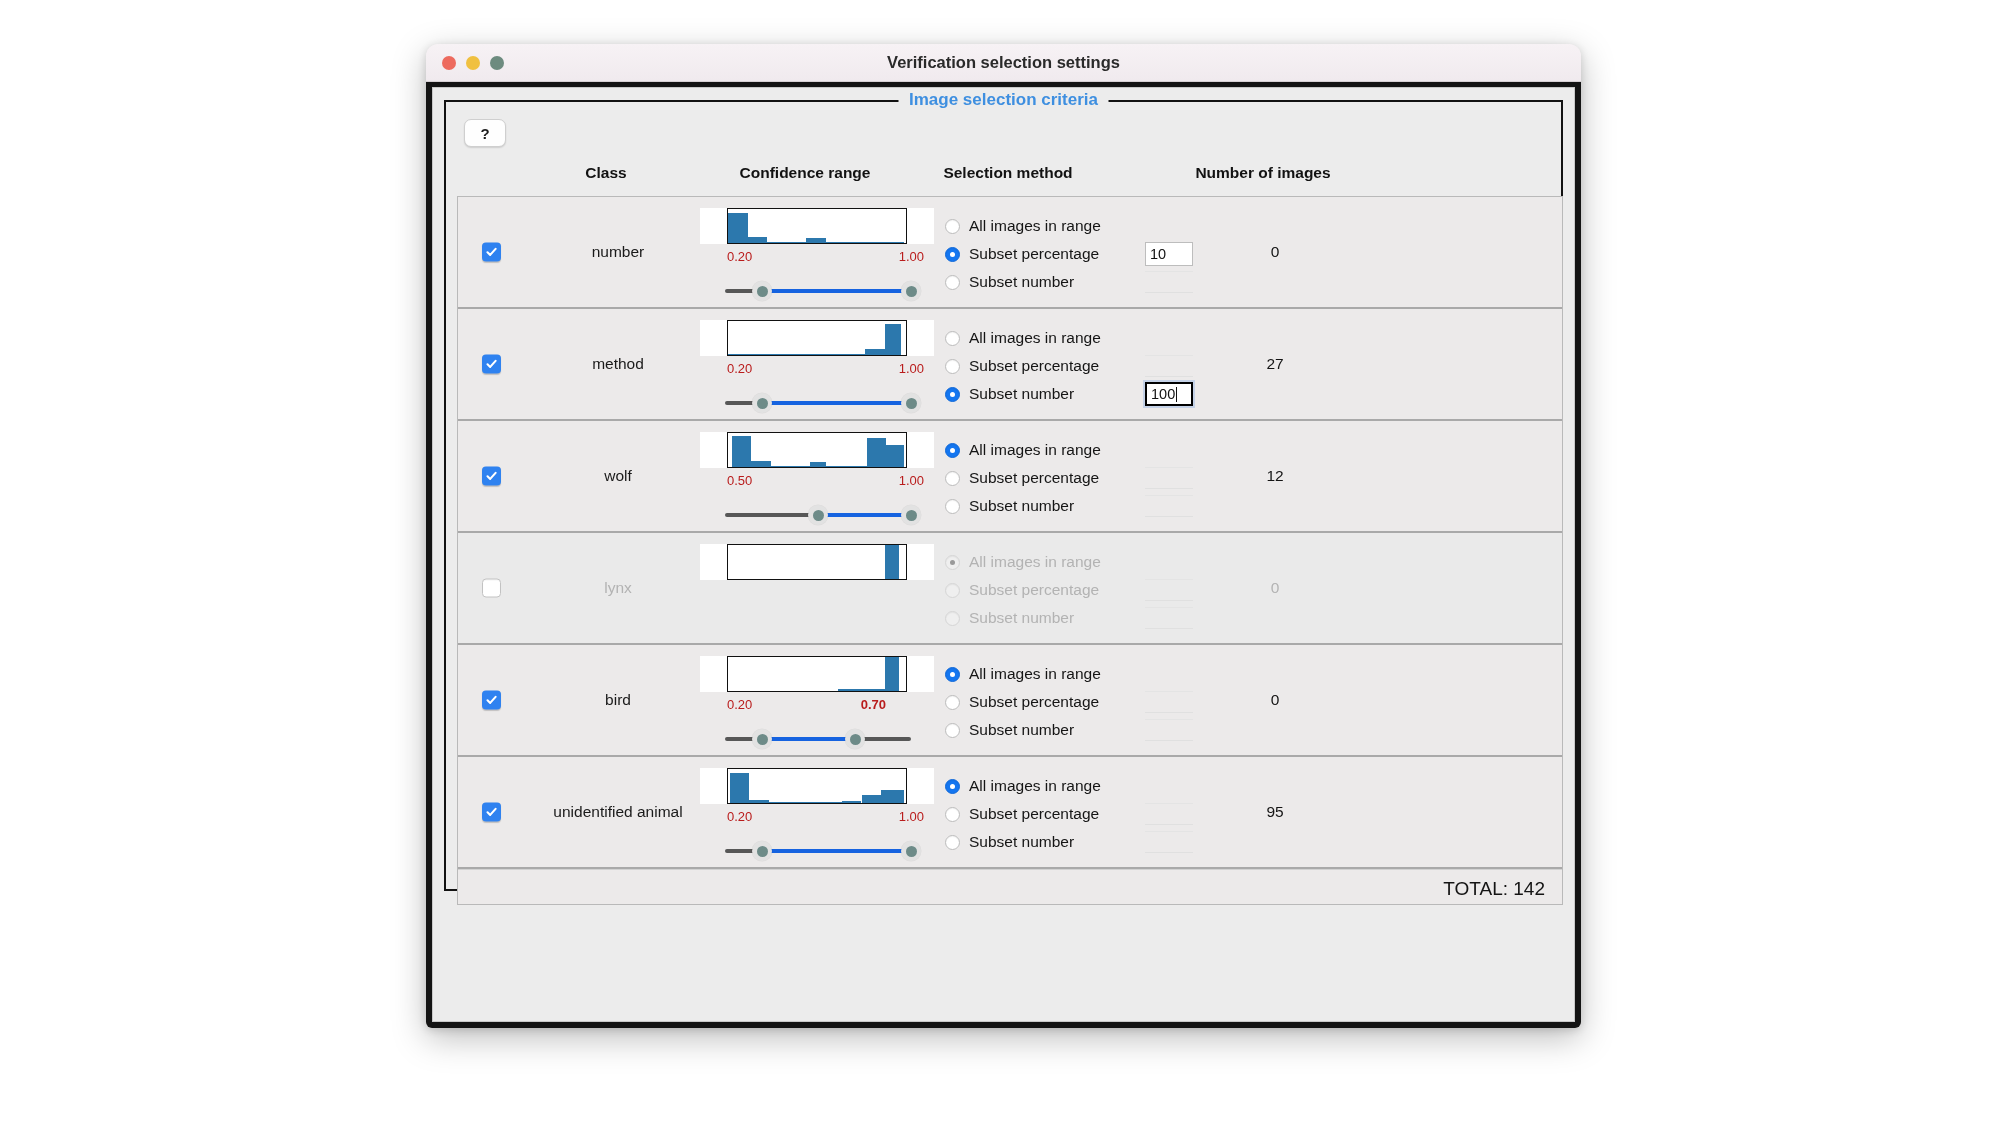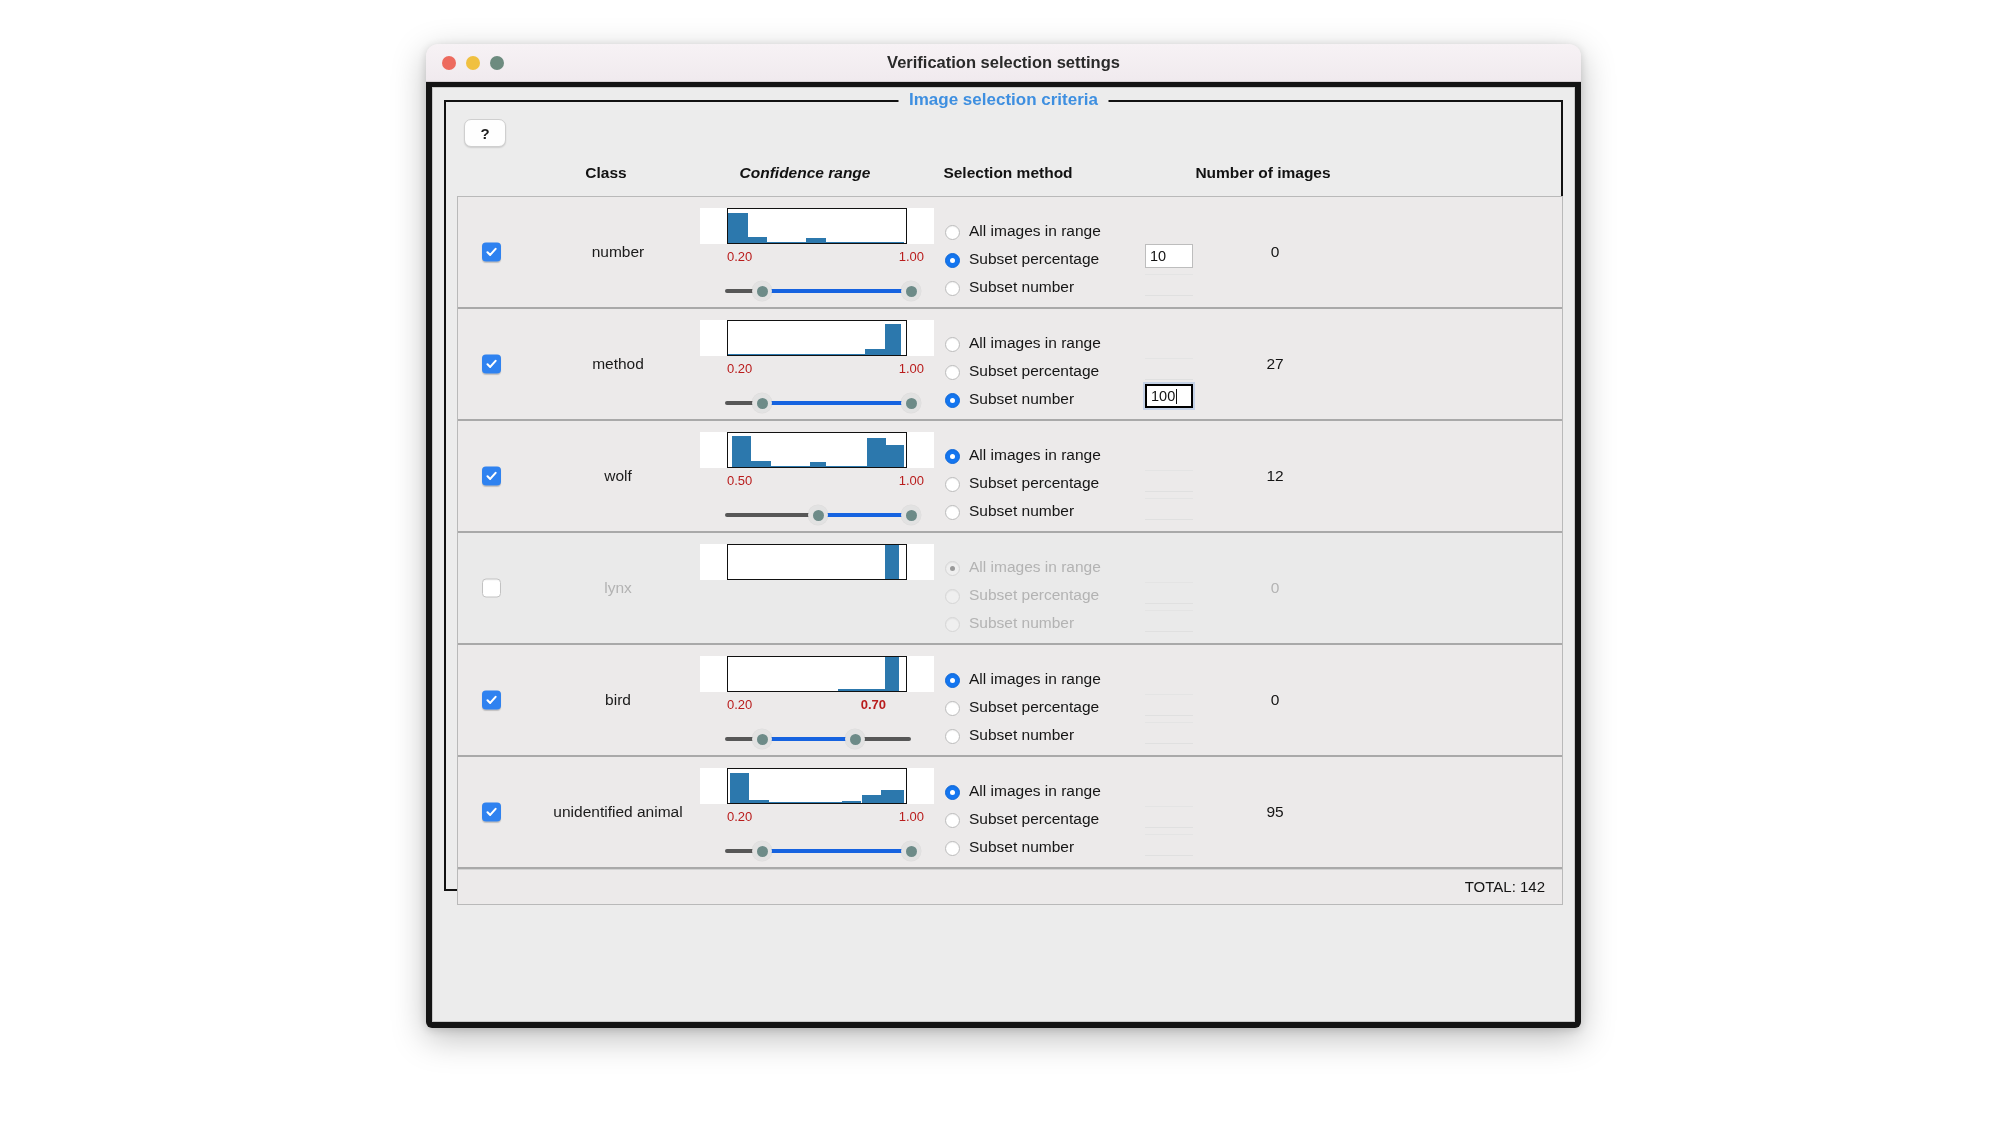--- a/index.html
+++ b/index.html
@@ -122,21 +122,21 @@
   }
   .col-headers span {
     position: absolute;
     font-size: 15.5px;
     font-weight: bold;
     color: #121212;
     white-space: nowrap;
     transform: translateX(-50%);
   }
   .ch-class  { left: 160px; }
-  .ch-conf   { left: 359px; font-style: italic; }
+  .ch-conf   { left: 359px; }
   .ch-method { left: 562px; }
   .ch-num    { left: 817px; }
 
   
   .table {
     position: absolute;
     left: 11px; top: 94px;
     width: 1106px;
     background: #fbfbfb;
     border: 1px solid #b9b9b9;
@@ -152,21 +152,21 @@
 
   .total-row {
     position: relative;
     height: 35px;
     background: #eceaea;
     border-top: 1px solid #d2d2d2;
   }
   .total-text {
     position: absolute;
     right: 17px; top: 8px;
-    font-size: 15px;
+    font-size: 19px;
     color: #141414;
     white-space: nowrap;
   }
 
   
   .cb-wrap {
     position: absolute;
     left: 24px; top: 50%;
     transform: translateY(-50%);
   }
@@ -270,21 +270,21 @@
 
   
   .method-cell {
     position: absolute;
     left: 487px; top: 15px;
     width: 320px; height: 84px;
   }
   .method-opt {
     position: relative;
     height: 28px;
-    display: flex; align-items: flex-end;
+    display: flex; align-items: center;
   }
   .radio {
     width: 15px; height: 15px;
     border-radius: 50%;
     background: #ffffff;
     border: 1px solid #bcbcbc;
     box-shadow: inset 0 1px 1px rgba(0,0,0,0.05);
     flex: 0 0 auto;
     cursor: pointer;
     display: flex; align-items: center; justify-content: center;

